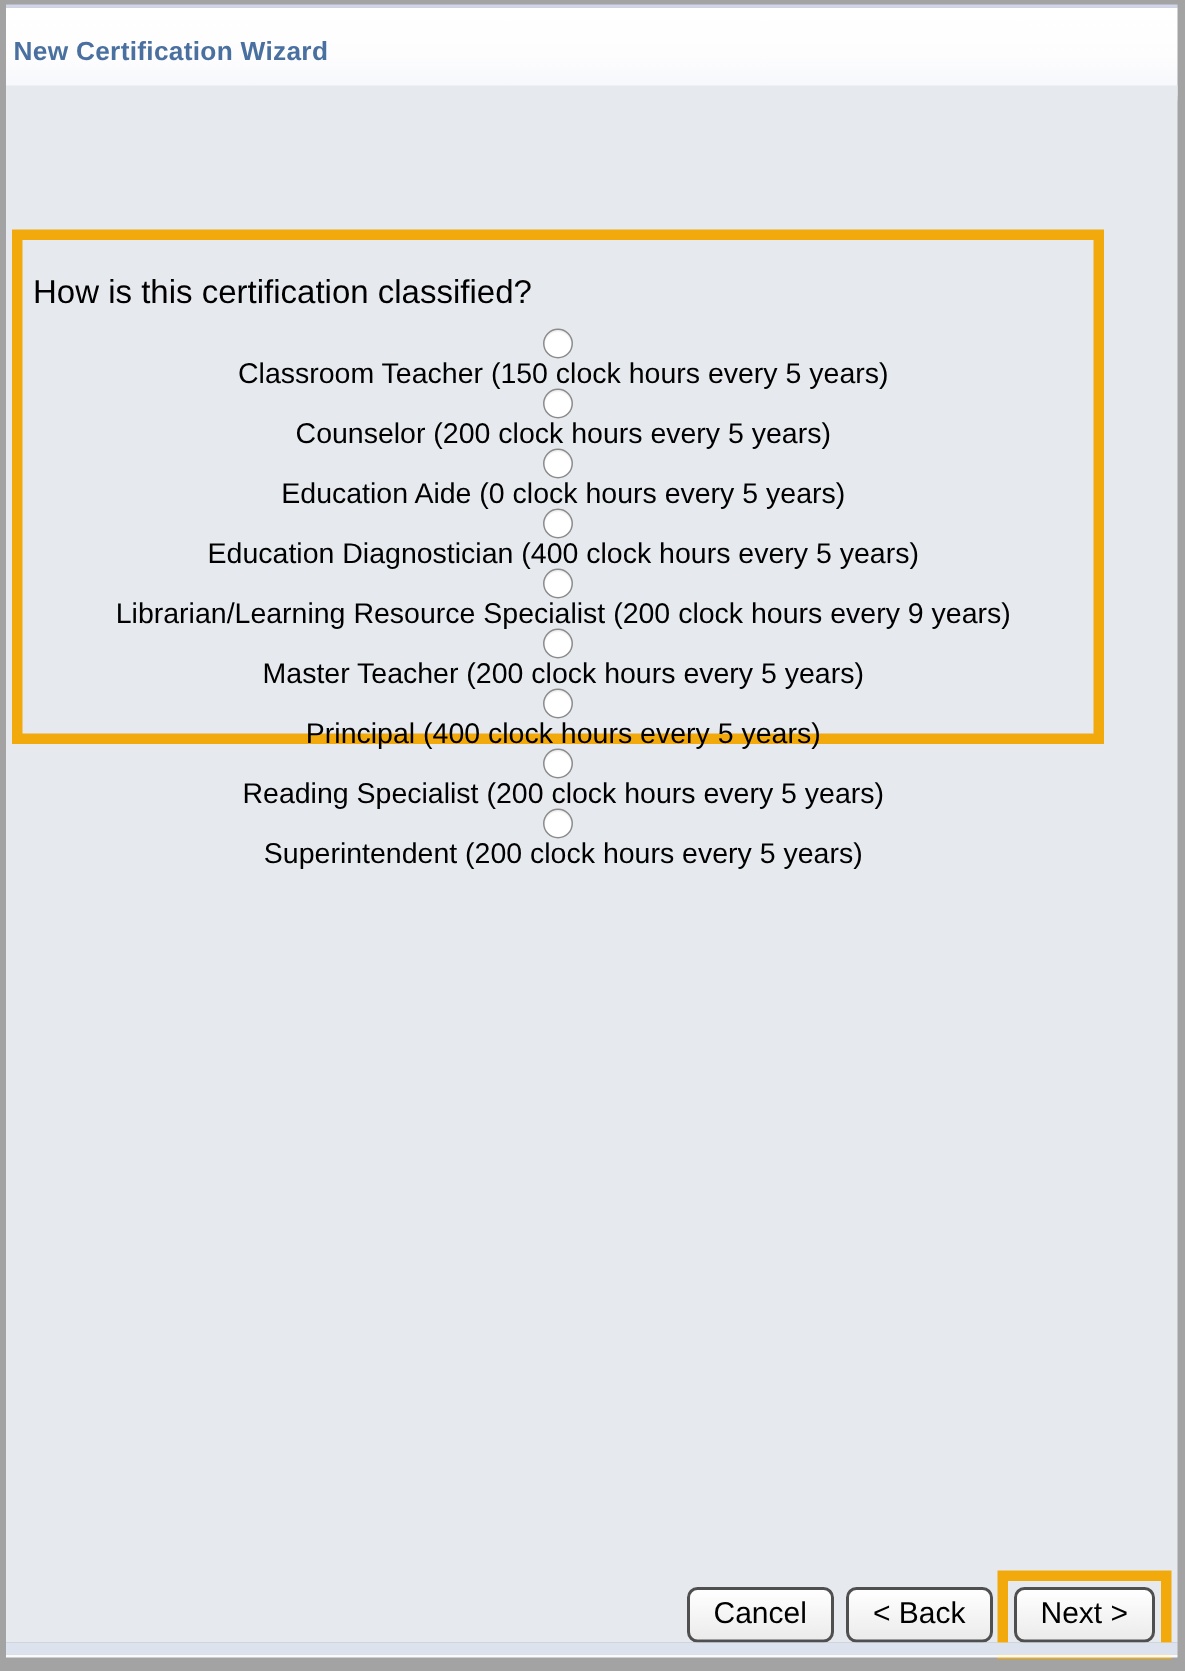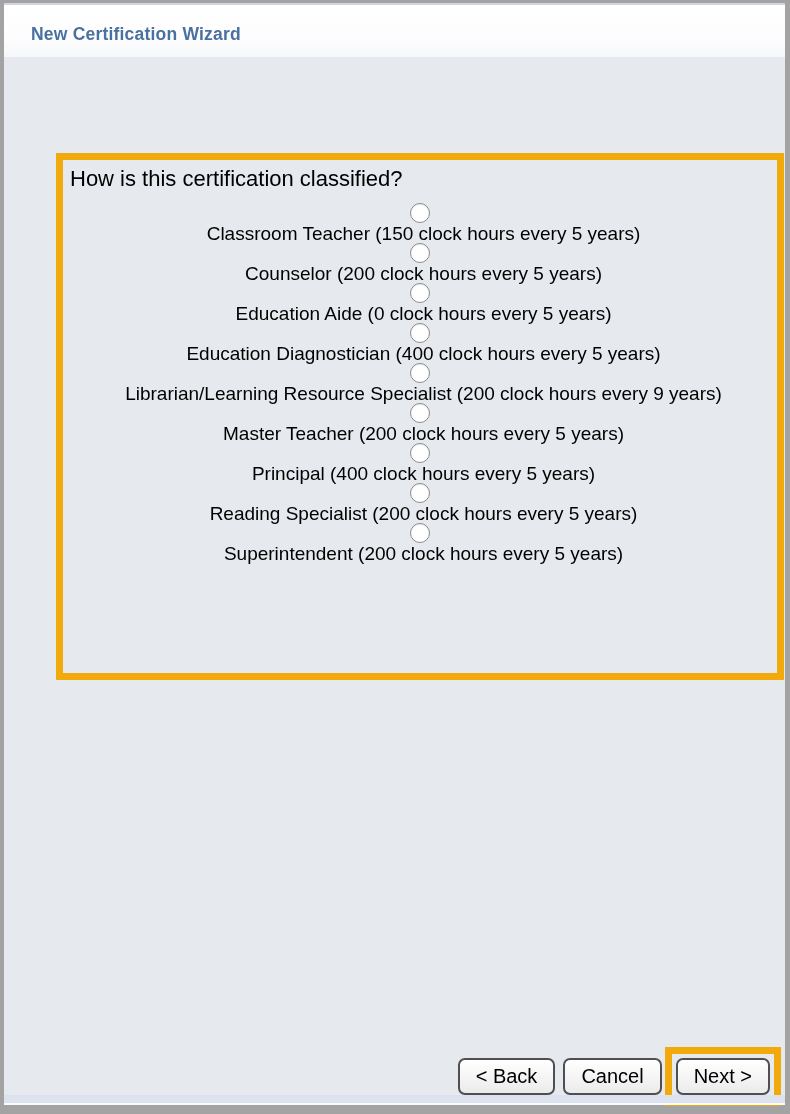--- a/index.html
+++ b/index.html
@@ -11,41 +11,40 @@
     overflow:hidden;
   }
   
   .titlebar {
     position:absolute; left:4px; top:3px; width:781px; height:64px;
     box-sizing:border-box;
     background:linear-gradient(#ffffff 0%, #fdfdfe 55%, #f4f6fa 100%);
     border-top:2px solid #d0d5ea;
     border-bottom:3px solid #ccd1e0;
     display:flex; align-items:center;
-    padding-left:27px;
+    padding-left:5px;
   }
   .titlebar-text {
     color:#4a70a0; font-weight:bold; font-size:17.5px; letter-spacing:0.2px;
   }
   
   .content {
     position:absolute; left:4px; top:57px; width:781px; height:1038px;
     background:#e6eaee;
   }
   .page-heading {
     position:absolute; left:16px; top:14px; margin:0;
     font-size:50px; font-weight:400; color:#5c80aa; letter-spacing:-1px;
   }
   
   .options-highlight {
-    position:absolute; left:4px; top:96px; width:728px; height:527px;
+    position:absolute; left:4px; top:96px; width:728px; height:343px;
     box-sizing:border-box;
     border:7px solid #f2a90c;
-    padding:5px 0 0 7px;
-    margin-left:48px;
+    padding:21px 0 0 7px;
   }
   .question {
     font-size:22px; color:#000; line-height:28px;
   }
   .options-list { margin-top:10px; }
   .option-row {
     display:flex; align-items:center; height:40px; cursor:default;flex-direction:column;
   }
   .radio {
     width:20px; height:20px; flex:none;
@@ -150,22 +149,22 @@
       <div class="option-row">
         <span class="radio"></span>
         <span class="option-label">Superintendent (200 clock hours every 5 years)</span>
       </div>
 
     </div>
   </div>
 
 
   <div class="button-row">
+    <button class="btn">Cancel</button>
     <button class="btn">&lt; Back</button>
-    <button class="btn">Cancel</button>
     <div class="next-highlight">
       <button class="btn">Next &gt;</button>
     </div>
   </div>
 
 </div>
 
 <div class="bottom-strip"></div>
 <div class="bottom-line"></div>
 

